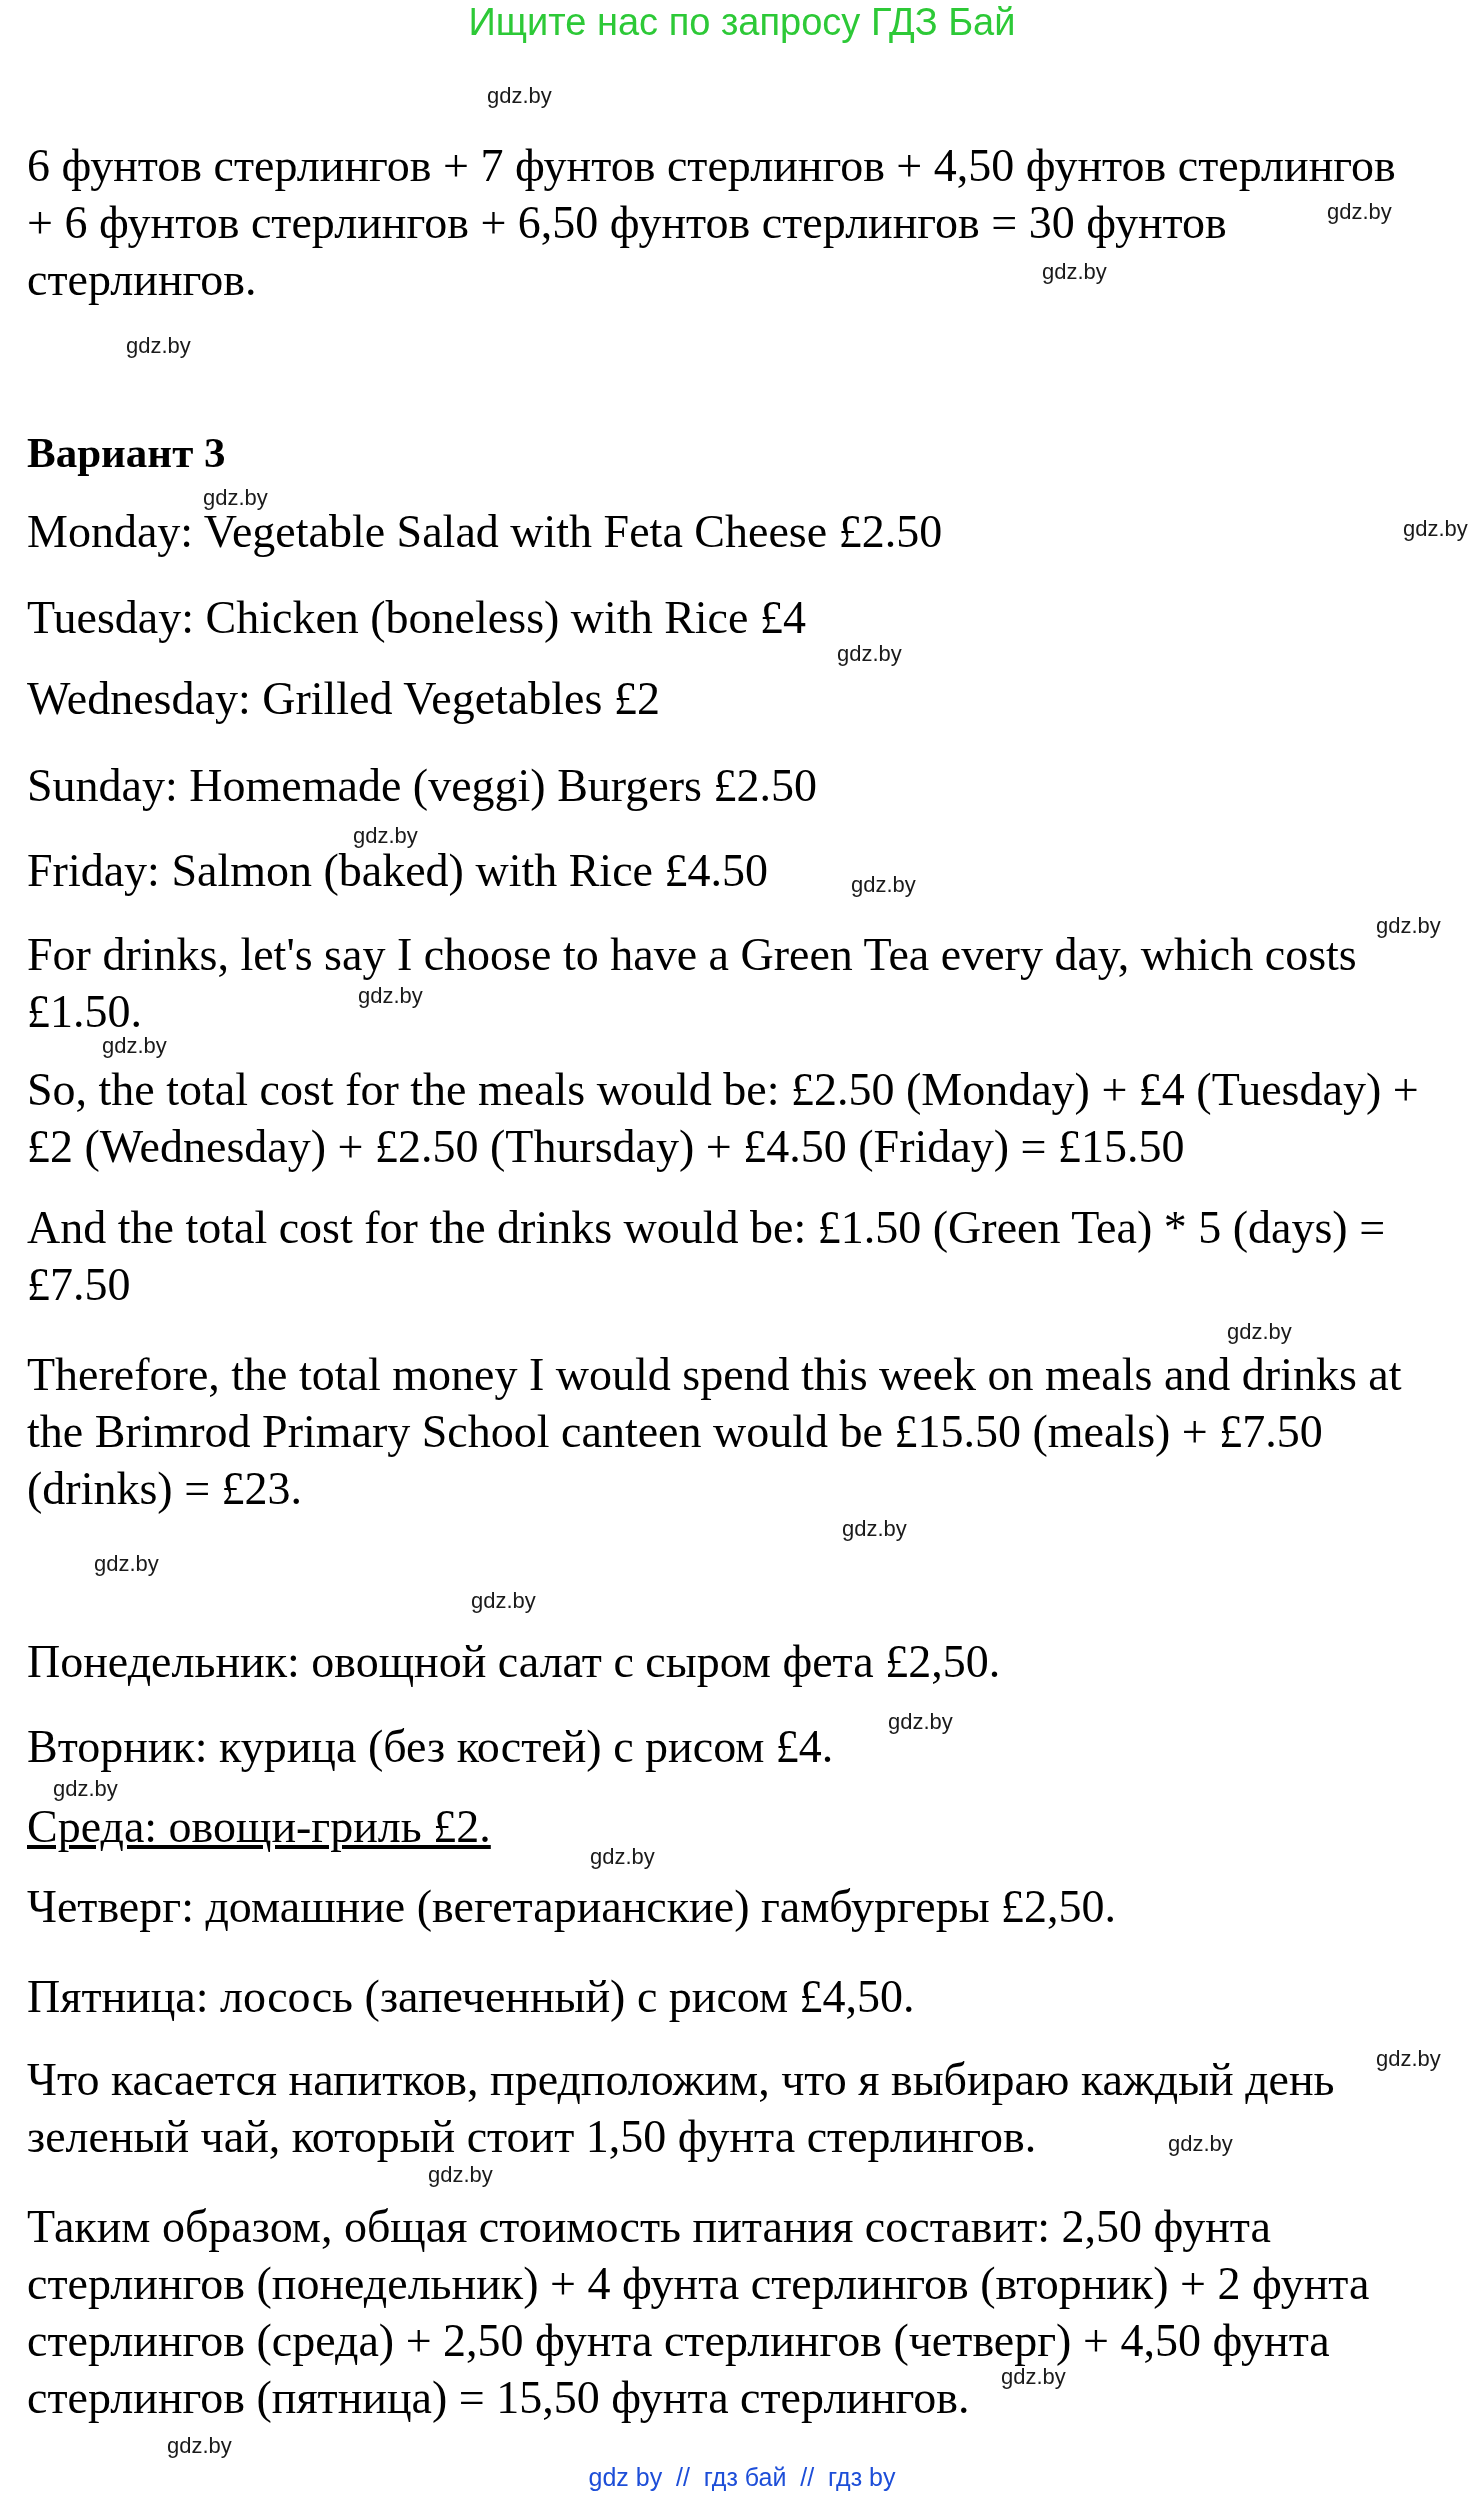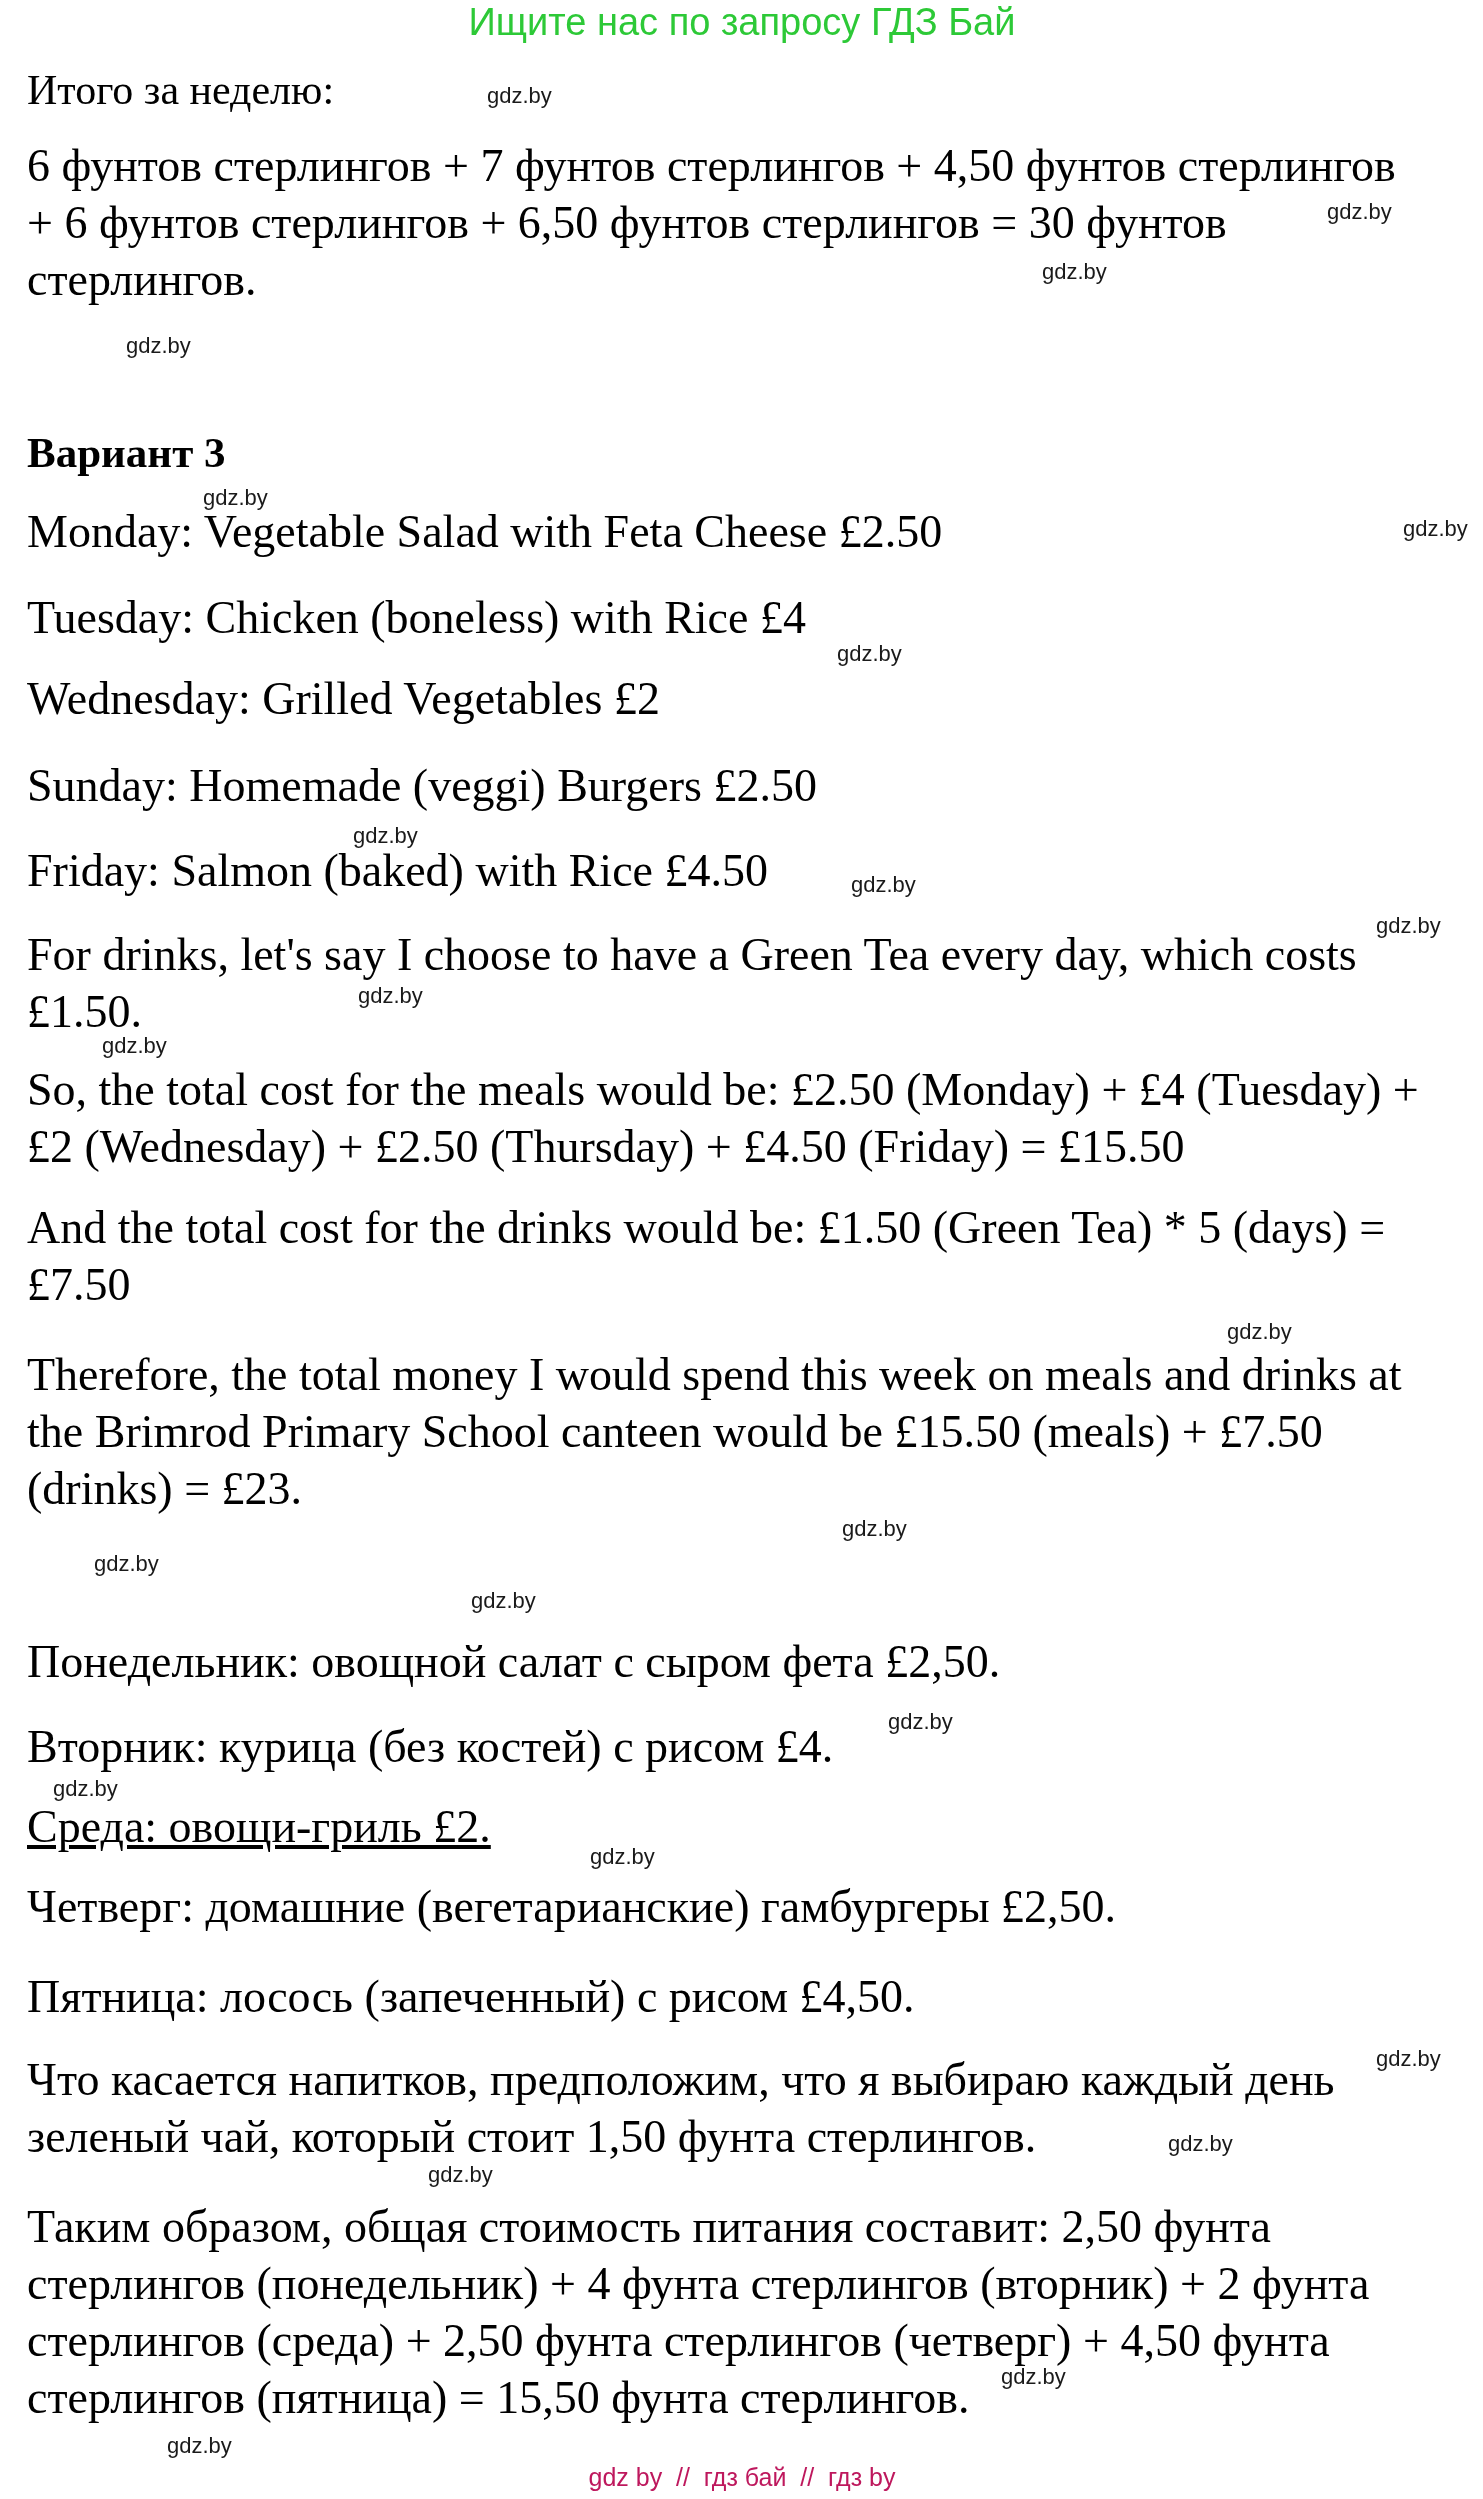--- a/index.html
+++ b/index.html
@@ -66,21 +66,20 @@
     white-space:pre;
   }
 </style>
 </head>
 <body>
 
 <div id="page">
 
   <div class="promo" style="color: rgb(45, 201, 55);">Ищите нас по запросу ГДЗ Бай</div>
 
-  <h2 class="h-summary">Итого за неделю:</h2>
 
   <p class="para t172">
     <span class="ln">6 фунтов стерлингов + 7 фунтов стерлингов + 4,50 фунтов стерлингов</span>
     <span class="ln">+ 6 фунтов стерлингов + 6,50 фунтов стерлингов = 30 фунтов</span>
     <span class="ln">стерлингов.</span>
   </p>
 
   <h2 class="h-variant">Вариант 3</h2>
 
   <p class="para t632">Monday: Vegetable Salad with Feta Cheese £2.50</p>
@@ -148,16 +147,16 @@
       <span class="wm" style="left: 888px; top: 1709px; color: rgb(26, 26, 26);">gdz.by</span>
       <span class="wm" style="left: 53px; top: 1776px; color: rgb(26, 26, 26);">gdz.by</span>
       <span class="wm" style="left: 590px; top: 1844px; color: rgb(26, 26, 26);">gdz.by</span>
       <span class="wm" style="left: 1376px; top: 2046px; color: rgb(26, 26, 26);">gdz.by</span>
       <span class="wm" style="left: 1168px; top: 2131px; color: rgb(26, 26, 26);">gdz.by</span>
       <span class="wm" style="left: 428px; top: 2162px; color: rgb(26, 26, 26);">gdz.by</span>
       <span class="wm" style="left: 1001px; top: 2364px; color: rgb(26, 26, 26);">gdz.by</span>
       <span class="wm" style="left: 167px; top: 2433px; color: rgb(26, 26, 26);">gdz.by</span>
     </div>
 
-  <div class="footer" style="color: #be185d;">gdz by  //  гдз бай  //  гдз by</div>
+  <div class="footer" style="color: #1d4ed8;">gdz by  //  гдз бай  //  гдз by</div>
 
 </div>
 
 
 </body></html>

